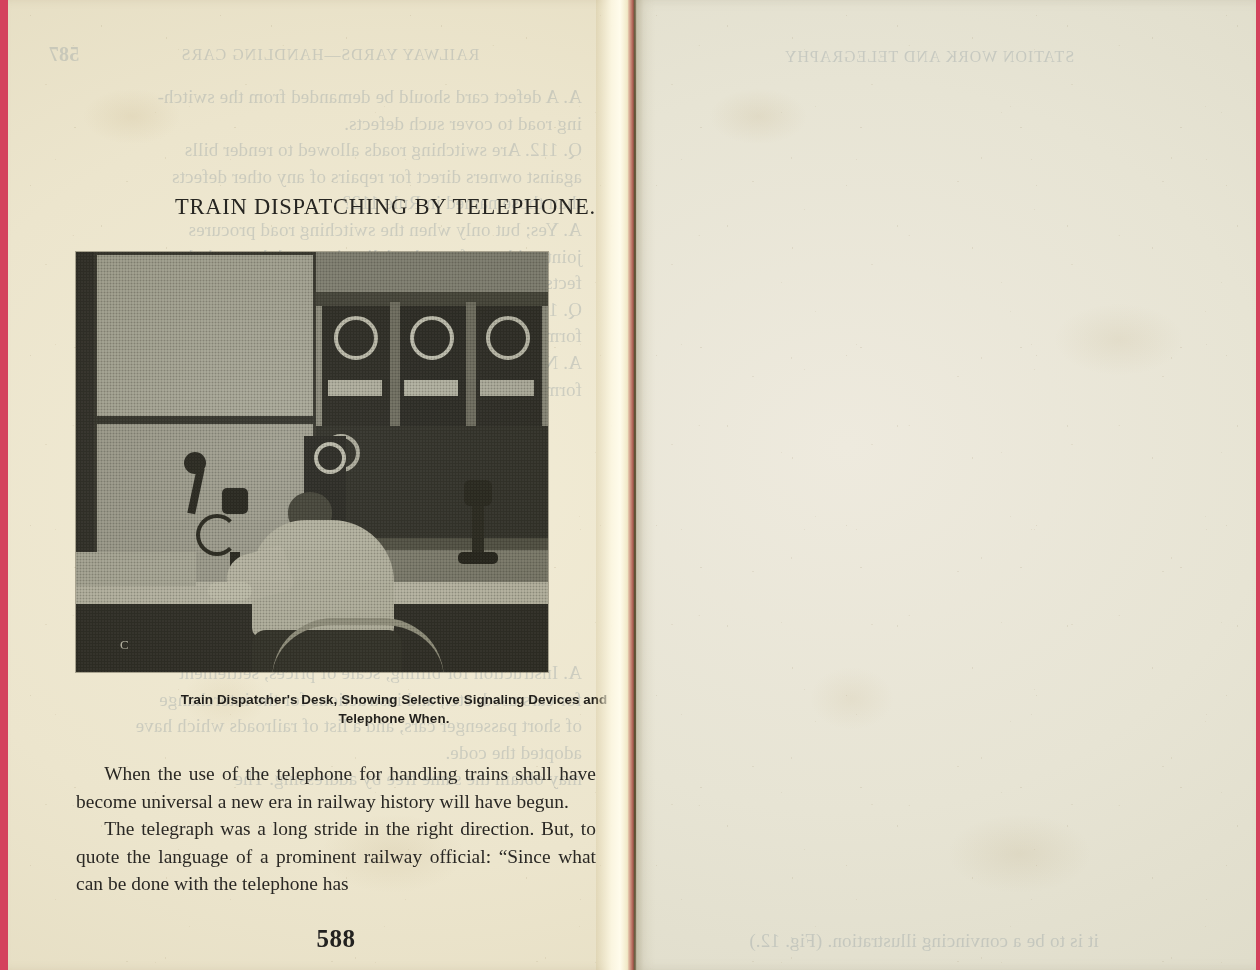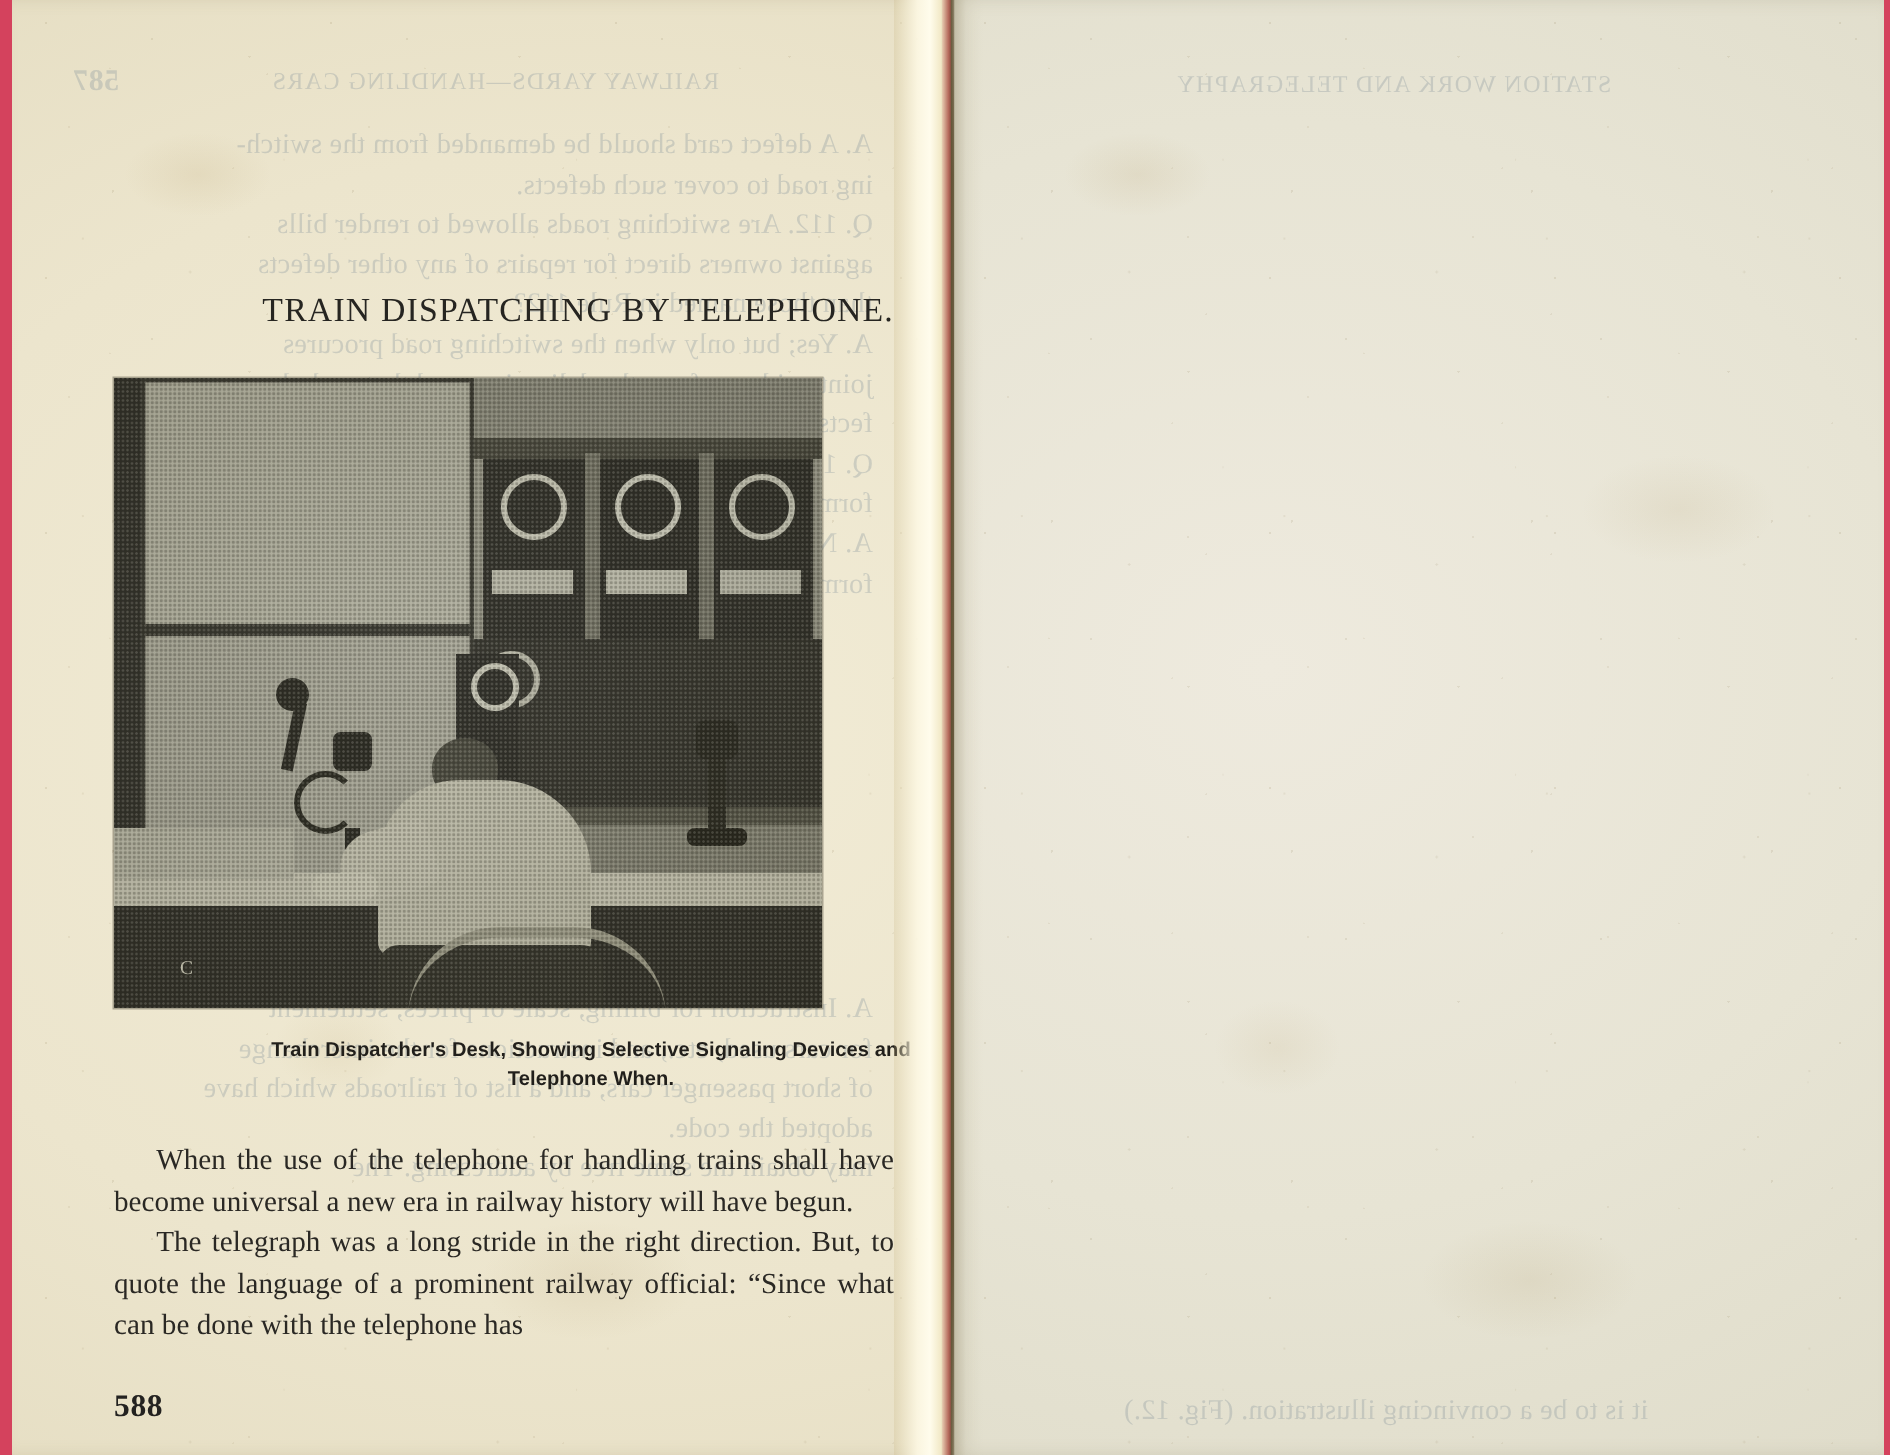--- a/index.html
+++ b/index.html
@@ -80,22 +80,22 @@
     text-align:right;font-size:22.5px;letter-spacing:.035em;
     color:#262521;font-weight:400;}
 
   p.body{margin:0 0 0 0;font-size:19.2px;line-height:1.385;
     color:#2a2824;text-align:justify;text-justify:inter-word;
     text-indent:1.45em;letter-spacing:.002em;}
 
   .left-body{position:absolute;top:760px;left:0;width:100%;}
   .left-body p.body{font-size:19.4px;line-height:1.42;}
 
-  .folio-bottom{position:absolute;top:925px;width:100%;text-align:left;
-    font-size:21px;font-weight:700;color:#232220;letter-spacing:.02em;}
+  .folio-bottom{position:absolute;top:925px;width:100%;text-align:center;
+    font-size:25px;font-weight:700;color:#232220;letter-spacing:.02em;}
 
   
   .plate{position:absolute;left:80px;top:252px;width:472px;height:420px;
     overflow:hidden;background:#6f6f63;
     box-shadow:0 0 0 1px rgba(40,36,24,.35);}
   .plate *{position:absolute;}
   .ph{display:block;}
 
   
   .halftone{inset:0;pointer-events:none;z-index:40;opacity:.5;

